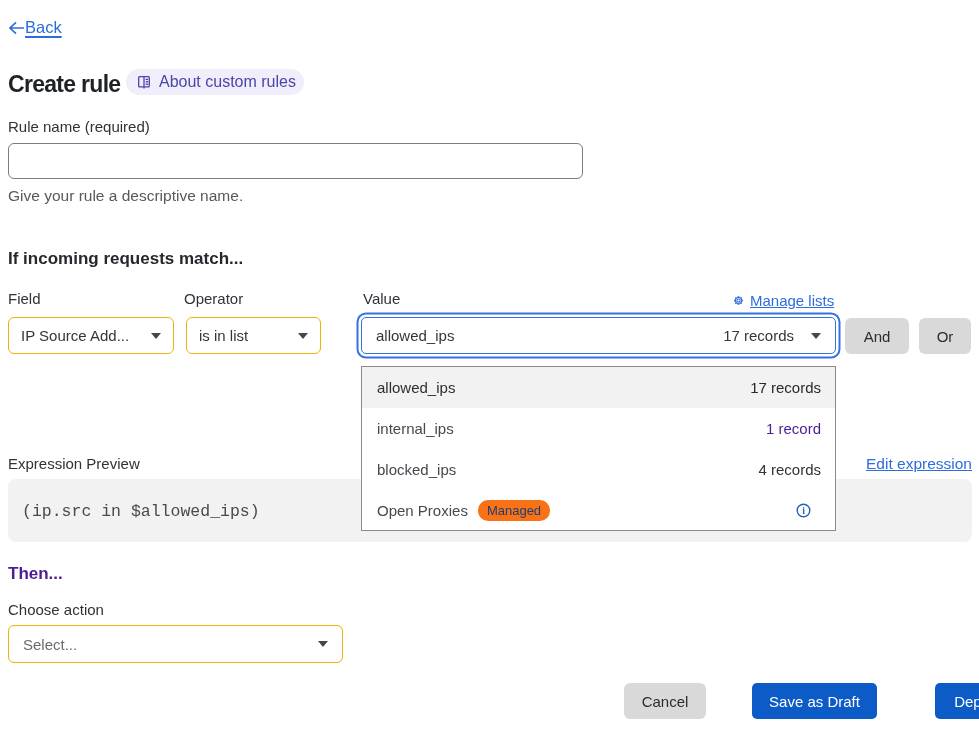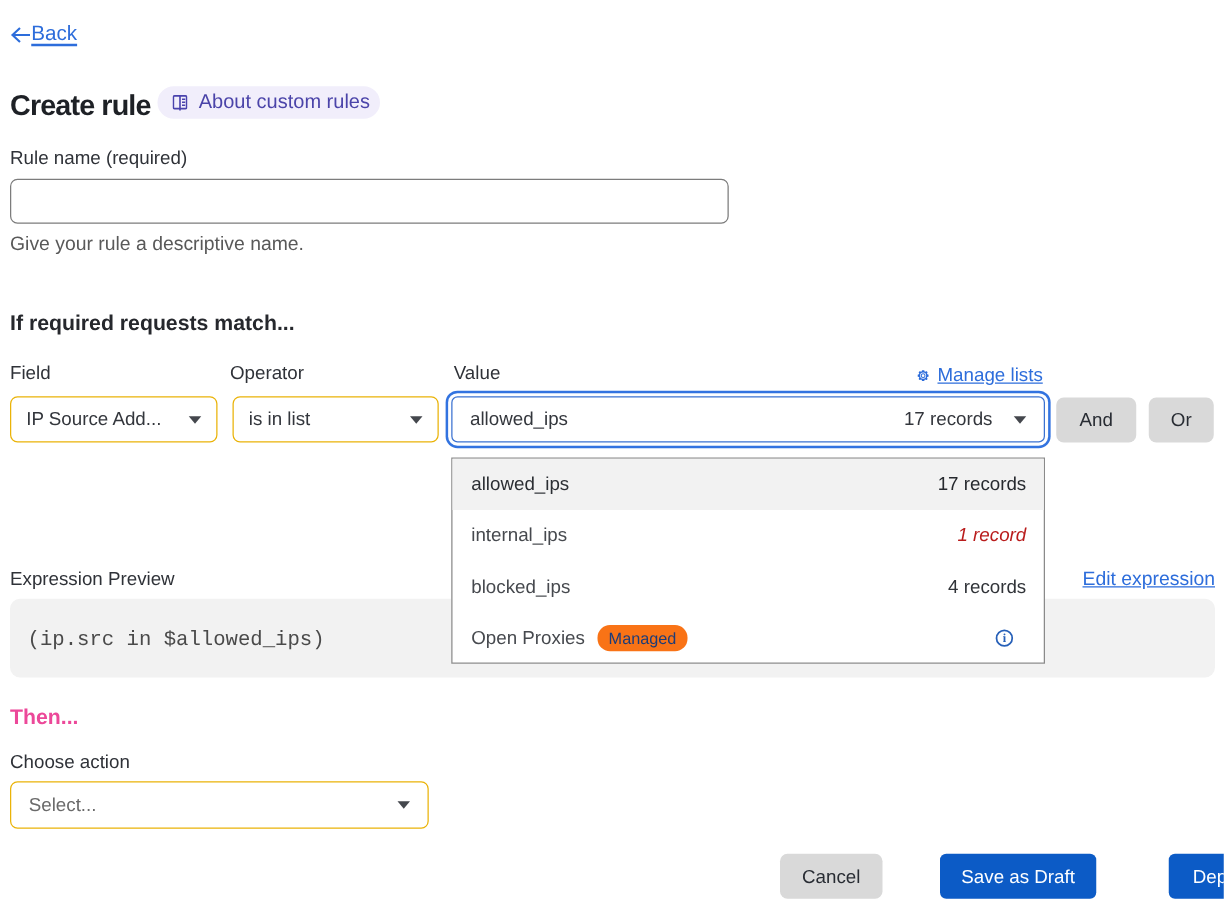--- a/index.html
+++ b/index.html
@@ -44,40 +44,40 @@
     <line x1="7.6" y1="5.8" x2="10.2" y2="5.8"></line>
     <line x1="7.6" y1="8.2" x2="10.2" y2="8.2"></line>
   </svg>
   <span>About custom rules</span>
 </div>
 
 <div class="abs" style="left:8px; top:118px; font-size:15px; color:#2f3238;">Rule name (required)</div>
 <div class="abs" style="left:8px; top:143px; width:575px; height:36px; border:1px solid #7c7c7c; border-radius:6px; background:#fff;"></div>
 <div class="abs" style="left:8px; top:187px; font-size:15.5px; color:#595959;">Give your rule a descriptive name.</div>
 
-<div class="abs" style="left:8px; top:249px; font-size:17px; font-weight:700; color:#26282d;">If required requests match...</div>
+<div class="abs" style="left:8px; top:249px; font-size:17px; font-weight:700; color:#26282d;">If incoming requests match...</div>
 
 <div class="abs" style="left:8px; top:290px; font-size:15px; color:#2f3238;">Field</div>
 <div class="abs" style="left:184px; top:290px; font-size:15px; color:#2f3238;">Operator</div>
 <div class="abs" style="left:363px; top:290px; font-size:15px; color:#2f3238;">Value</div>
 
 <div class="abs" style="left:733px; top:292px; font-size:15px; color:#2d6ddb; display:flex; align-items:center;">
   <svg width="11" height="11" viewBox="0 0 16 16" style="margin-right:6px;" fill="#2d6ddb">
     <path d="M8 5.2A2.8 2.8 0 1 0 8 10.8 2.8 2.8 0 0 0 8 5.2zm0 4.4A1.6 1.6 0 1 1 8 6.4a1.6 1.6 0 0 1 0 3.2z"></path>
     <path d="M13.9 6.6l-1.1-.3a5 5 0 0 0-.3-.8l.6-1a.5.5 0 0 0-.1-.6l-.9-.9a.5.5 0 0 0-.6-.1l-1 .6a5 5 0 0 0-.8-.3l-.3-1.1A.5.5 0 0 0 8.9 1.7H7.1a.5.5 0 0 0-.5.4l-.3 1.1a5 5 0 0 0-.8.3l-1-.6a.5.5 0 0 0-.6.1l-.9.9a.5.5 0 0 0-.1.6l.6 1a5 5 0 0 0-.3.8l-1.1.3a.5.5 0 0 0-.4.5v1.8c0 .2.2.4.4.5l1.1.3c.1.3.2.5.3.8l-.6 1a.5.5 0 0 0 .1.6l.9.9c.2.2.4.2.6.1l1-.6c.3.1.5.2.8.3l.3 1.1c.1.2.3.4.5.4h1.8c.2 0 .4-.2.5-.4l.3-1.1c.3-.1.5-.2.8-.3l1 .6c.2.1.4.1.6-.1l.9-.9a.5.5 0 0 0 .1-.6l-.6-1c.1-.3.2-.5.3-.8l1.1-.3a.5.5 0 0 0 .4-.5V7.1a.5.5 0 0 0-.4-.5zM8 11.5a3.5 3.5 0 1 1 0-7 3.5 3.5 0 0 1 0 7z"></path>
   </svg>
   <span style="text-decoration:underline;">Manage lists</span>
 </div>
 
 <div class="abs sel" style="left:8px; top:317px; width:166px; height:37px; padding:0 12px;">
   <span>IP Source Add...</span>
     <span class="caret"></span>
 </div>
 
-<div class="abs sel" style="left:186px; top:317px; width:165px; height:37px; padding:0 12px;">
+<div class="abs sel" style="left:186px; top:317px; width:135px; height:37px; padding:0 12px;">
   <span>is in list</span>
     <span class="caret"></span>
 </div>
 
 <div class="abs sel" style="left:361px; top:317px; width:475px; height:37px; padding:0 14px; border:1px solid #3b72d1; border-radius:5px; box-shadow:0 0 0 2.5px #fdfeff, 0 0 0 4.5px #3273e0;">
   <span>allowed_ips</span>
   <span style="margin-left:auto;">17 records</span>
     <span class="caret" style="margin-left:17px;"></span>
 </div>
 
@@ -90,37 +90,37 @@
 <div class="abs" style="left:8px; top:479px; width:964px; height:63px; background:#f2f2f2; border-radius:8px;"></div>
 <div class="abs" style="left:22px; top:502px; font-family:'Liberation Mono', monospace; font-size:16.5px; color:#4a4a4a;">(ip.src in $allowed_ips)</div>
 
 <div class="abs" style="left:361px; top:366px; width:475px; height:165px; background:#fff; border:1px solid #8a8a8a; z-index:5;">
   <div style="height:41px; background:#f2f2f2; display:flex; align-items:center; padding:0 14px 0 15px; font-size:15px; color:#2b2e33;">
     <span>allowed_ips</span>
       <span style="margin-left:auto; color:#26292e;">17 records</span>
   </div>
   <div style="height:41px; display:flex; align-items:center; padding:0 14px 0 15px; font-size:15px; color:#46494e;">
     <span>internal_ips</span>
-      <span style="margin-left:auto; color:#b91c1c;font-style:italic;">1 record</span>
+      <span style="margin-left:auto; color:#4c1d95;">1 record</span>
   </div>
   <div style="height:41px; display:flex; align-items:center; padding:0 14px 0 15px; font-size:15px; color:#46494e;">
     <span>blocked_ips</span>
       <span style="margin-left:auto; color:#303338;">4 records</span>
   </div>
   <div style="height:41px; display:flex; align-items:center; padding:0 14px 0 15px; font-size:15px; color:#46494e;">
     <span>Open Proxies</span>
     <span style="margin-left:10px; background:#f97316; color:#1d3c78; font-size:13px; border-radius:10px; padding:3px 9px;">Managed</span>
     <svg style="margin-left:auto; margin-right:10px;" width="15" height="15" viewBox="0 0 16 16">
       <circle cx="8" cy="8" r="6.7" fill="none" stroke="#2760b8" stroke-width="1.5"></circle>
       <text x="8" y="11.6" text-anchor="middle" font-family="Liberation Serif, serif" font-size="10.5" font-weight="bold" fill="#2760b8">i</text>
     </svg>
   </div>
 </div>
 
-<div class="abs" style="left:8px; top:564px; font-size:17px; font-weight:700; color:#ec4899;text-align:right;">Then...</div>
+<div class="abs" style="left:8px; top:564px; font-size:17px; font-weight:700; color:#4c1d95;text-align:right;">Then...</div>
 <div class="abs" style="left:8px; top:601px; font-size:15px; color:#2f3238;">Choose action</div>
 <div class="abs sel" style="left:8px; top:625px; width:335px; height:38px; padding:0 14px; color:#6a6a6a;">
   <span>Select...</span>
     <span class="caret"></span>
 </div>
 
 <div class="abs gbtn" style="left:624px; top:683px; width:82px; height:36px;">Cancel</div>
 <div class="abs bbtn" style="left:752px; top:683px; width:125px; height:36px;">Save as Draft</div>
 <div class="abs bbtn" style="left:887px; top:683px; width:85px; height:36px;margin-left:48px;">Deploy</div>
 

